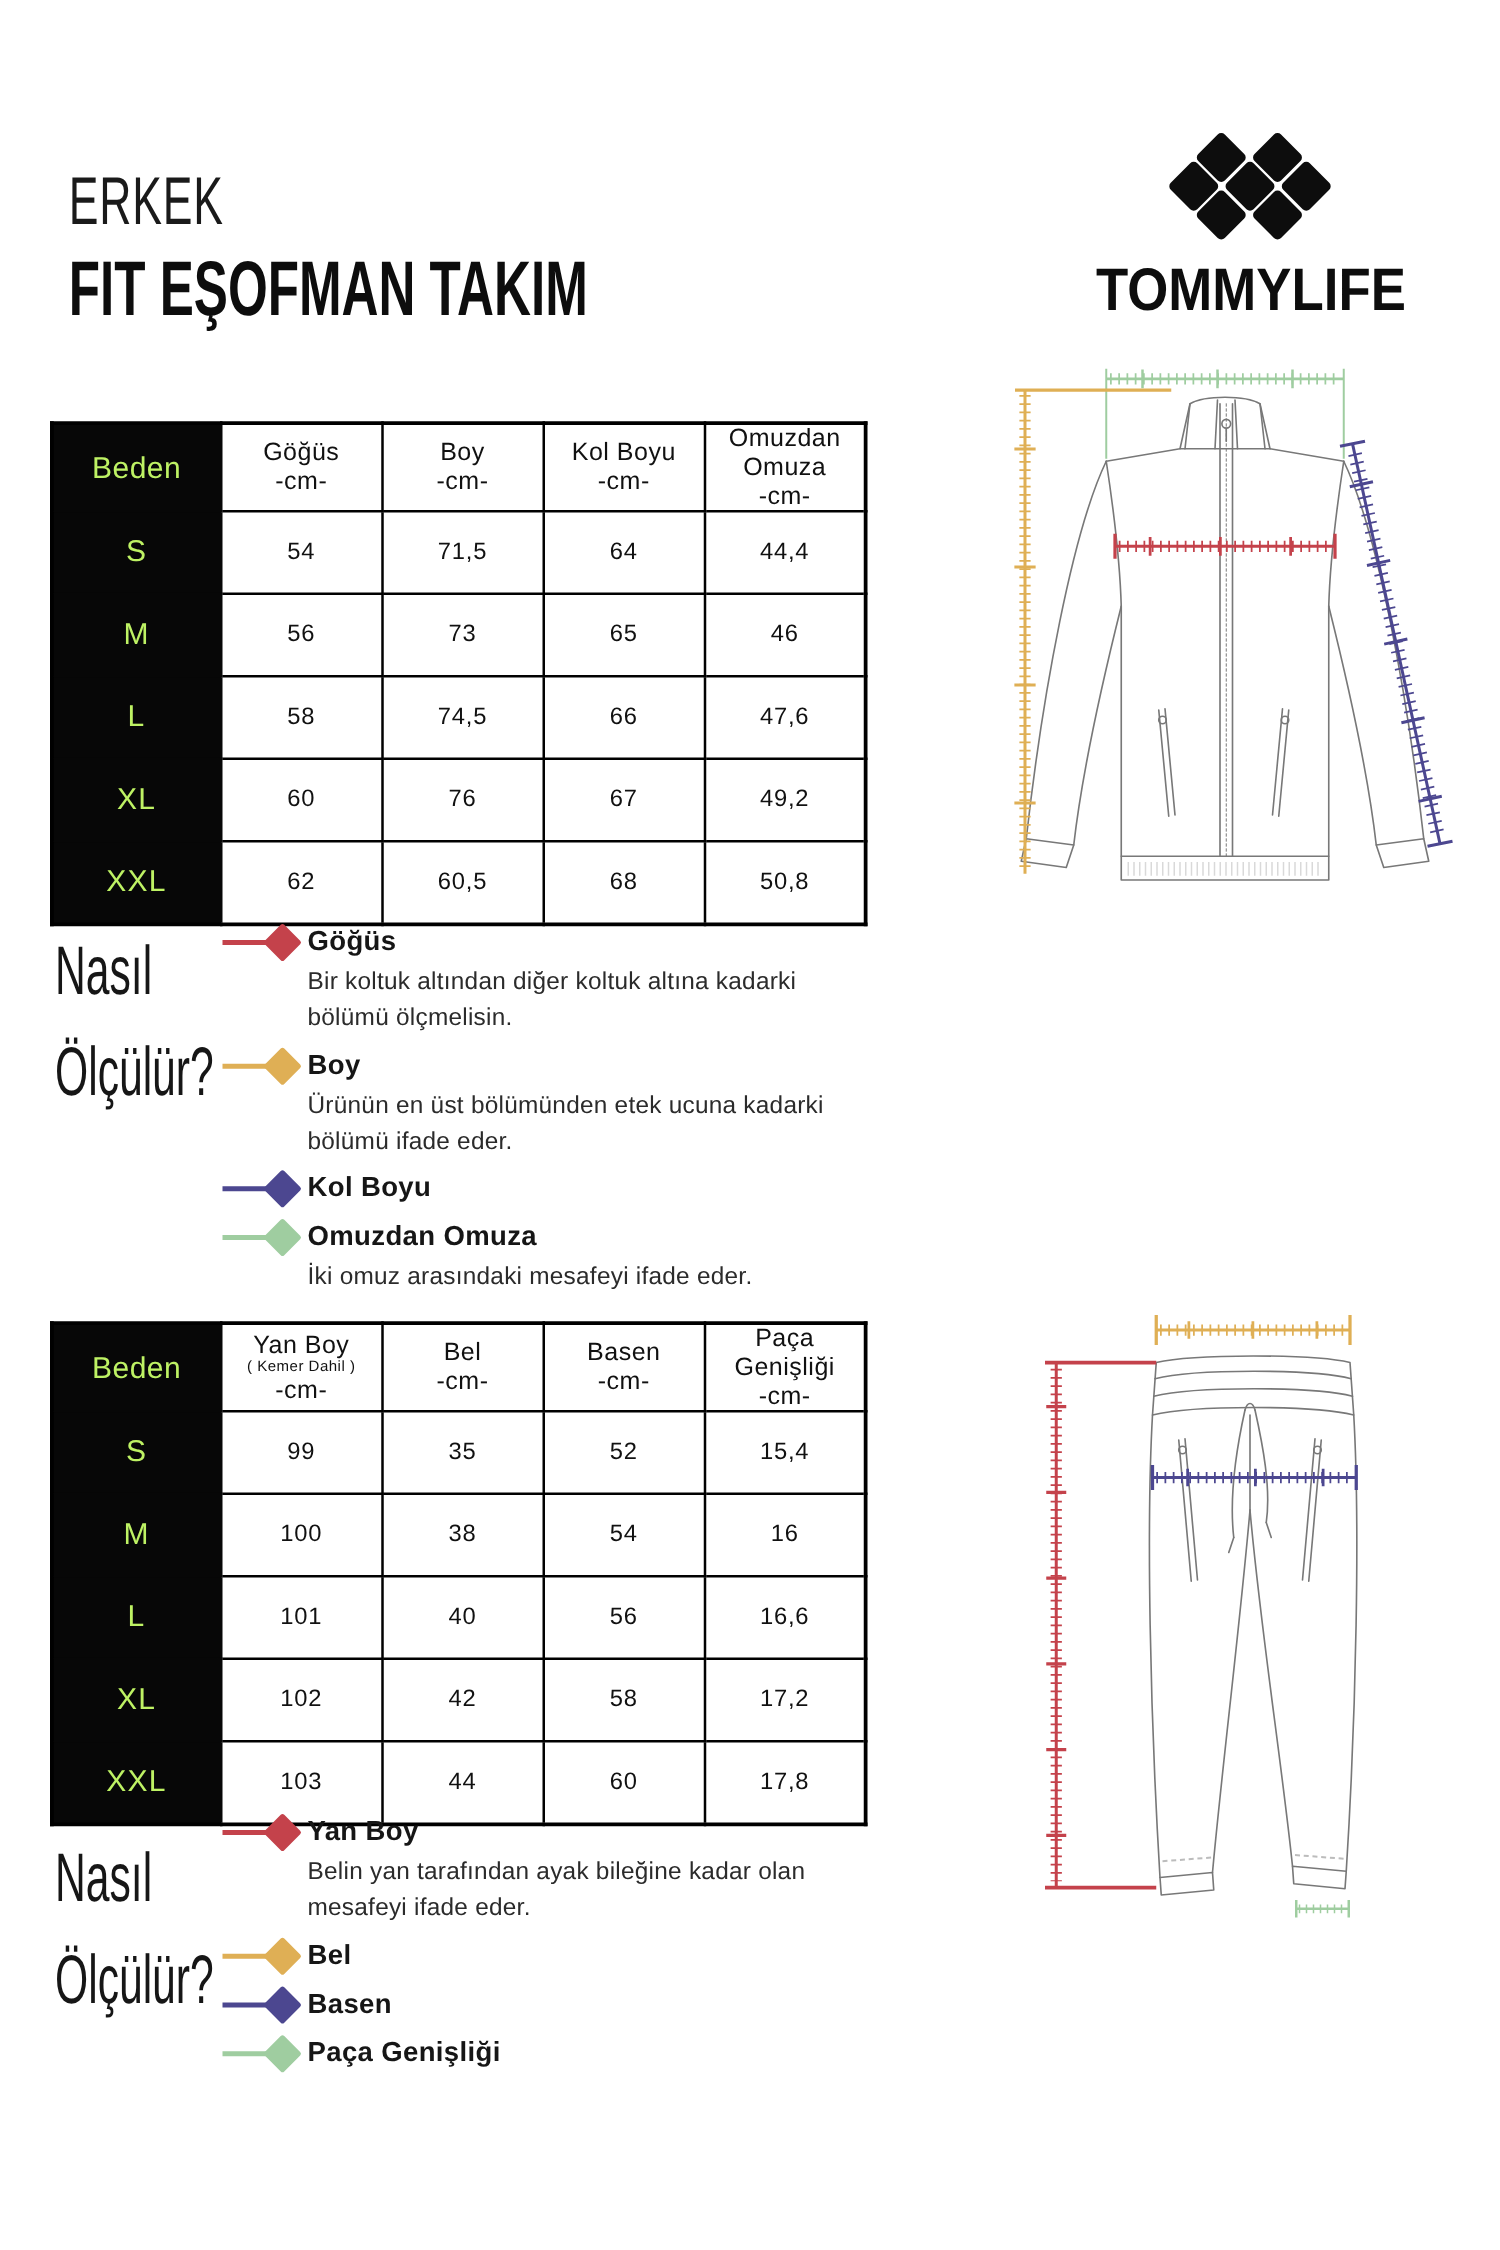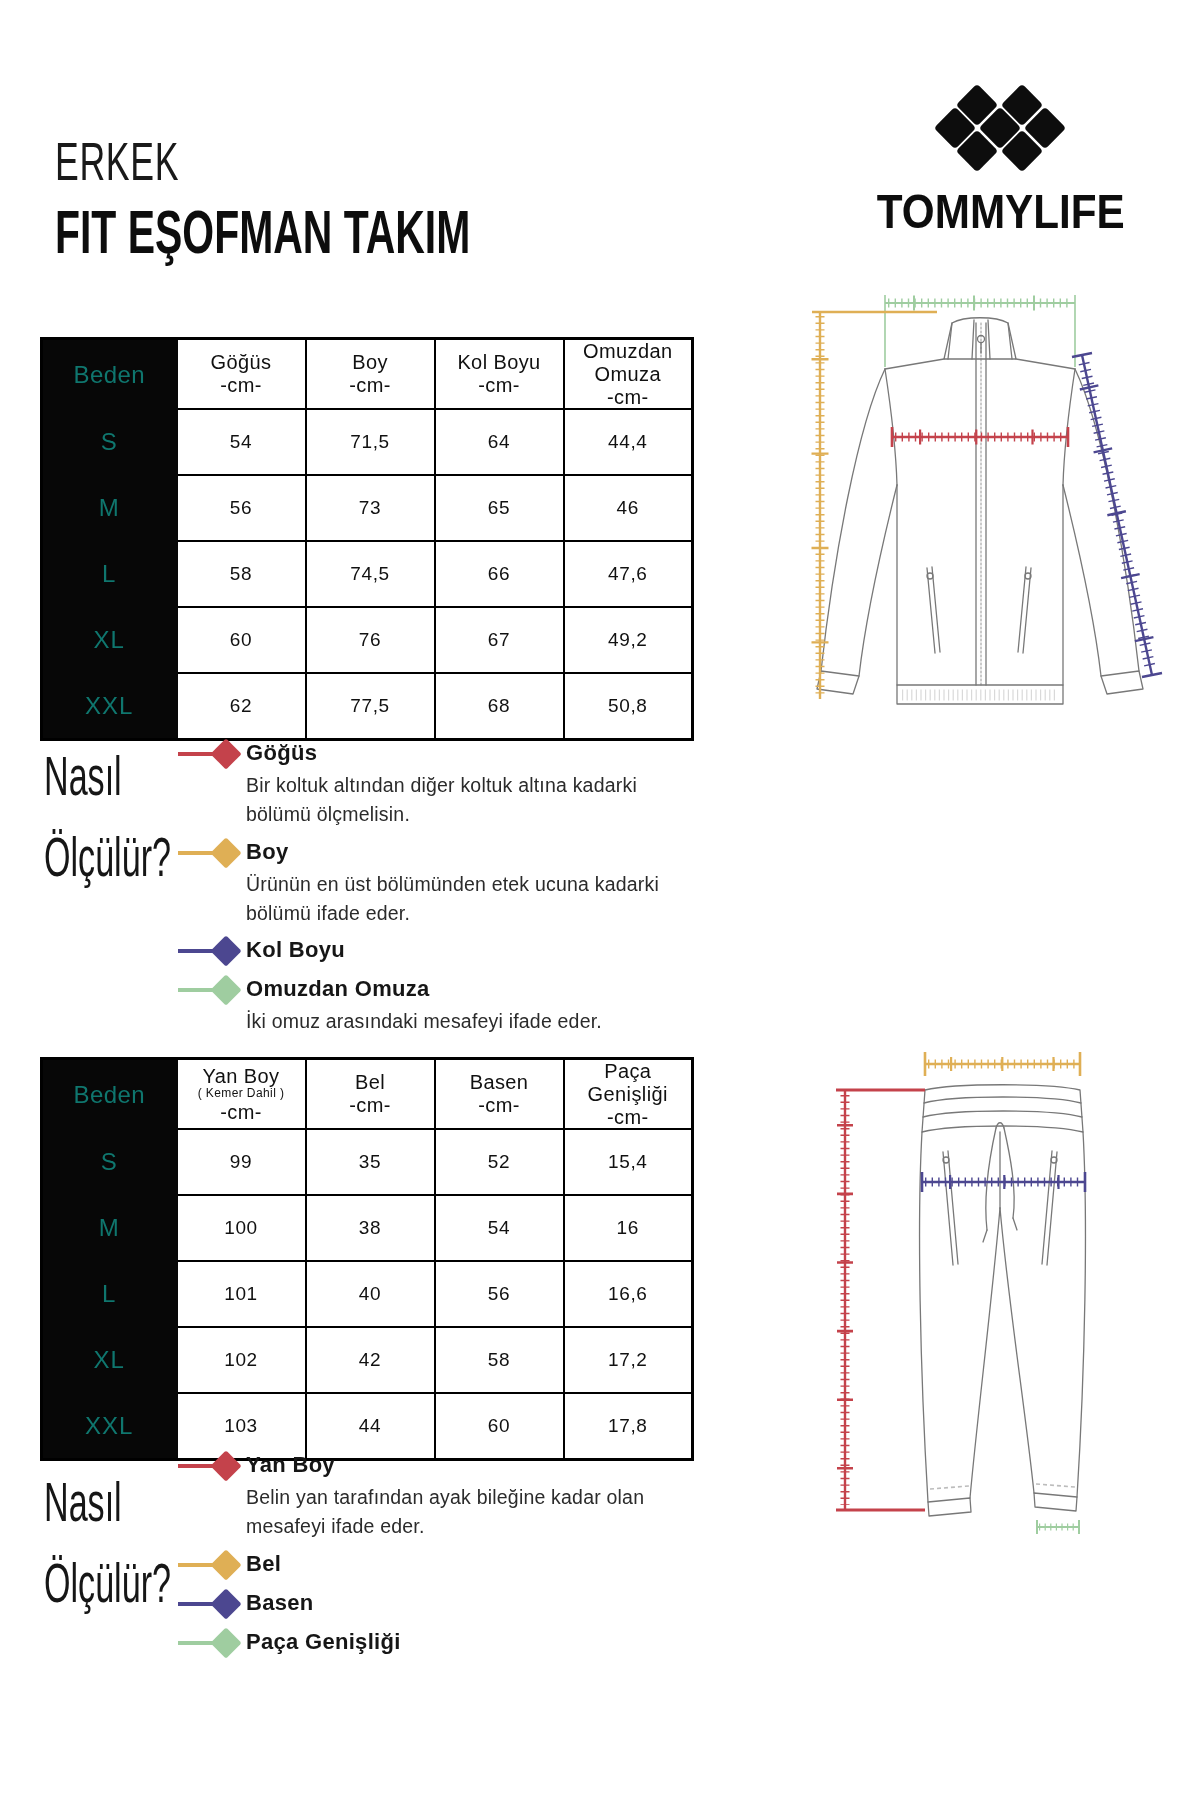--- a/index.html
+++ b/index.html
@@ -12,21 +12,21 @@
   .title-line1 {
     position:absolute; left:55px; top:130px;
     font-size:54px; font-weight:400; letter-spacing:1px; color:#1a1a1a;
     transform:scaleX(0.66); transform-origin:left top; white-space:nowrap;
   }
   .title-line2 {
     position:absolute; left:55px; top:196px;
     font-size:62px; font-weight:700; letter-spacing:0; color:#0d0d0d;
     transform:scaleX(0.66); transform-origin:left top; white-space:nowrap;
   }
-  .logo { position:absolute; left:860px; top:82px; width:280px; text-align:center; }
+  .logo { position:absolute; left:860px; top:103px; width:280px; text-align:center; }
   .logo-diamonds { position:relative; width:140px; height:94px; margin:0 auto; }
   .logo-diamonds span {
     position:absolute; width:30px; height:30px; background:#0d0d0d;
     transform:rotate(45deg); border-radius:4px;
   }
   .d1 { left:32px;  top:8px;  }
   .d2 { left:77px;  top:8px;  }
   .d3 { left:10px;  top:31px; }
   .d4 { left:55px;  top:31px; }
   .d5 { left:100px; top:31px; }
@@ -40,21 +40,21 @@
   
   table.sizes { position:absolute; left:40px; border-collapse:collapse; table-layout:fixed;
                 border:3px solid #000; background:#fff; }
   #jacket-table { top:337px; }
   #pants-table  { top:1057px; }
   .sizes th, .sizes td {
     border:2px solid #000; text-align:center; vertical-align:middle; padding:0 2px;
   }
   .sizes th { height:68px; font-weight:400; font-size:20px; line-height:1.14; letter-spacing:0.4px; }
   .sizes td { height:64px; font-weight:400; font-size:19px; letter-spacing:0.6px; }
-  .sizes .size-cell { background:#070707; color:#0f766e; border-color:#070707; }
+  .sizes .size-cell { background:#070707; color:#bef264; border-color:#070707; }
   .sizes th.size-cell { font-size:24px; }
   .sizes td.size-cell { font-size:24px; letter-spacing:1px; }
   .h-label, .h-sub, .h-unit { display:block; }
   .h-sub { font-size:12px; }
   .h-sub:empty { display:none; }
   
   .nasil {
     position:absolute; left:44px; font-size:55px; font-weight:400; color:#161616;
     line-height:1.48; transform:scaleX(0.62); transform-origin:left top; white-space:nowrap;
   }
@@ -153,21 +153,21 @@
     <tr>
       <td class="size-cell">XL</td>
       <td>60</td>
       <td>76</td>
       <td>67</td>
       <td>49,2</td>
     </tr>
     <tr>
       <td class="size-cell">XXL</td>
       <td>62</td>
-      <td>77,5</td>
+      <td>60,5</td>
       <td>68</td>
       <td>50,8</td>
     </tr>
   </tbody>
     </table>
 
   <svg class="diagram" id="jacket-svg" width="490" height="435" viewBox="0 0 490 435">
     <g stroke="#787878" stroke-width="1.3" fill="none" stroke-linejoin="round" stroke-linecap="round">
       <path d="M252,38 C264,31 296,31 308,38 L316,74 L244,74 Z"></path>
       <path d="M252,38 L248,74 M308,38 L312,74"></path>

